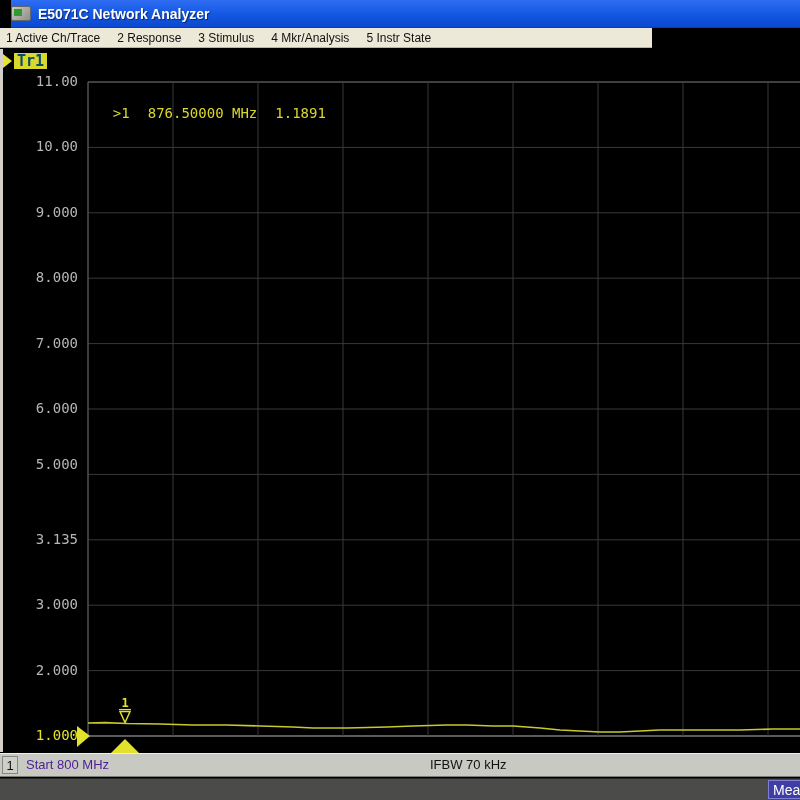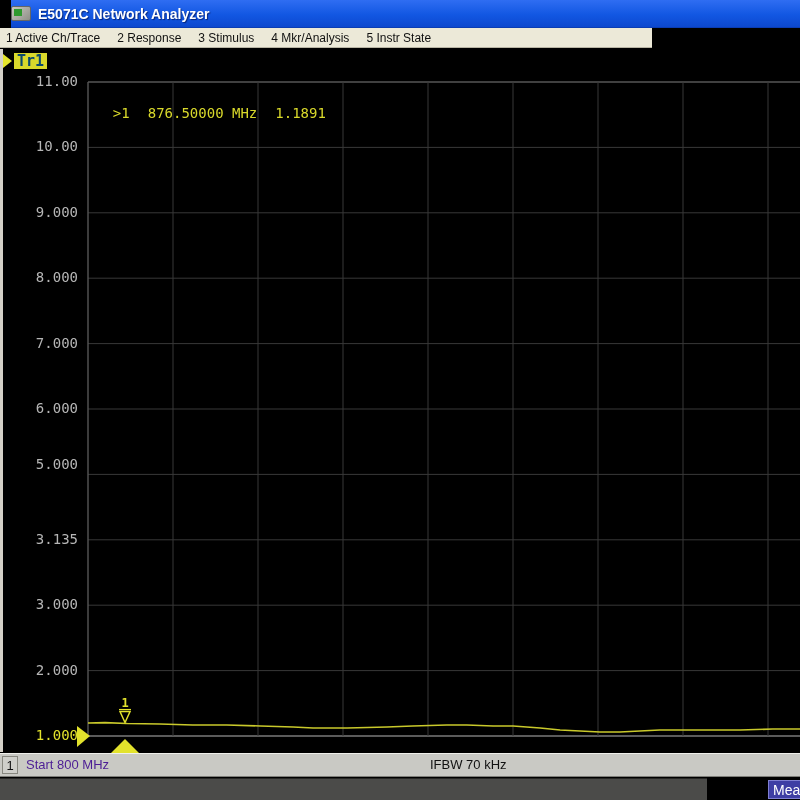--- a/index.html
+++ b/index.html
@@ -65,21 +65,21 @@
   }
   .chan-cell{
     position:absolute;left:2px;top:2px;width:16px;height:18px;box-sizing:border-box;
     border:1px solid #87877f;font-size:13px;color:#111;text-align:center;line-height:17px;
     background:#cfcfca;
   }
   .status-start{position:absolute;left:26px;top:3px;font-size:13px;color:#4c1d95;}
   .status-ifbw{position:absolute;left:430px;top:3px;font-size:13px;color:#111;text-align:right;}
   
   .taskbar{
-    position:absolute;left:0;top:778px;width:707px;height:22px;
+    position:absolute;left:0;top:778px;width:800px;height:22px;
     background:#4b4b49;border-top:1px solid #262624;z-index:8;
   }
   .softkey{
     position:absolute;left:768px;top:1px;height:19px;width:40px;box-sizing:border-box;
     background:#3e3ea4;border:1px solid #7f7fd2;border-right:none;
     color:#fff;font-size:14px;padding:1px 0 0 4px;white-space:nowrap;overflow:hidden;
   }
 </style>
 </head>
 <body>

